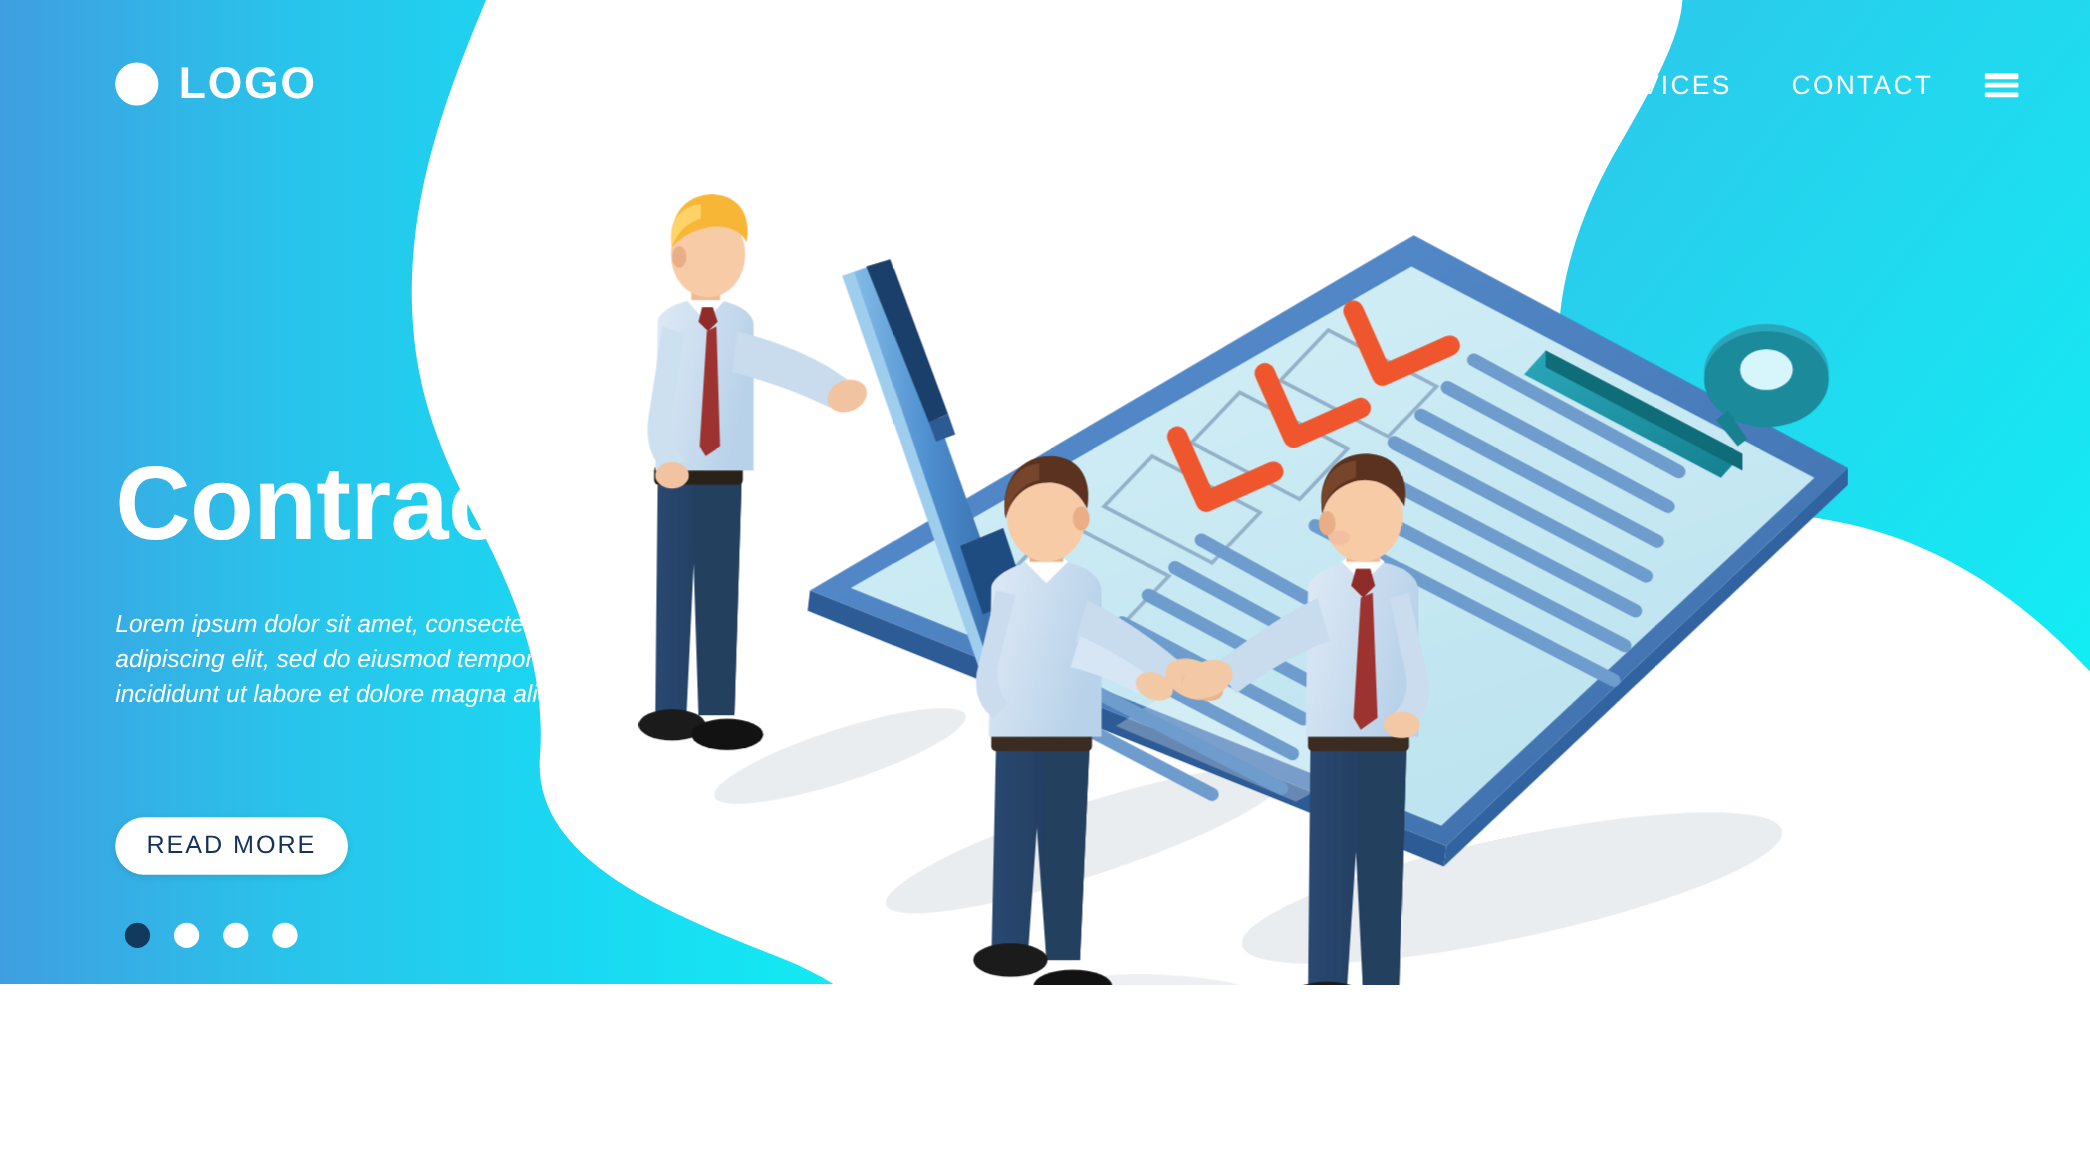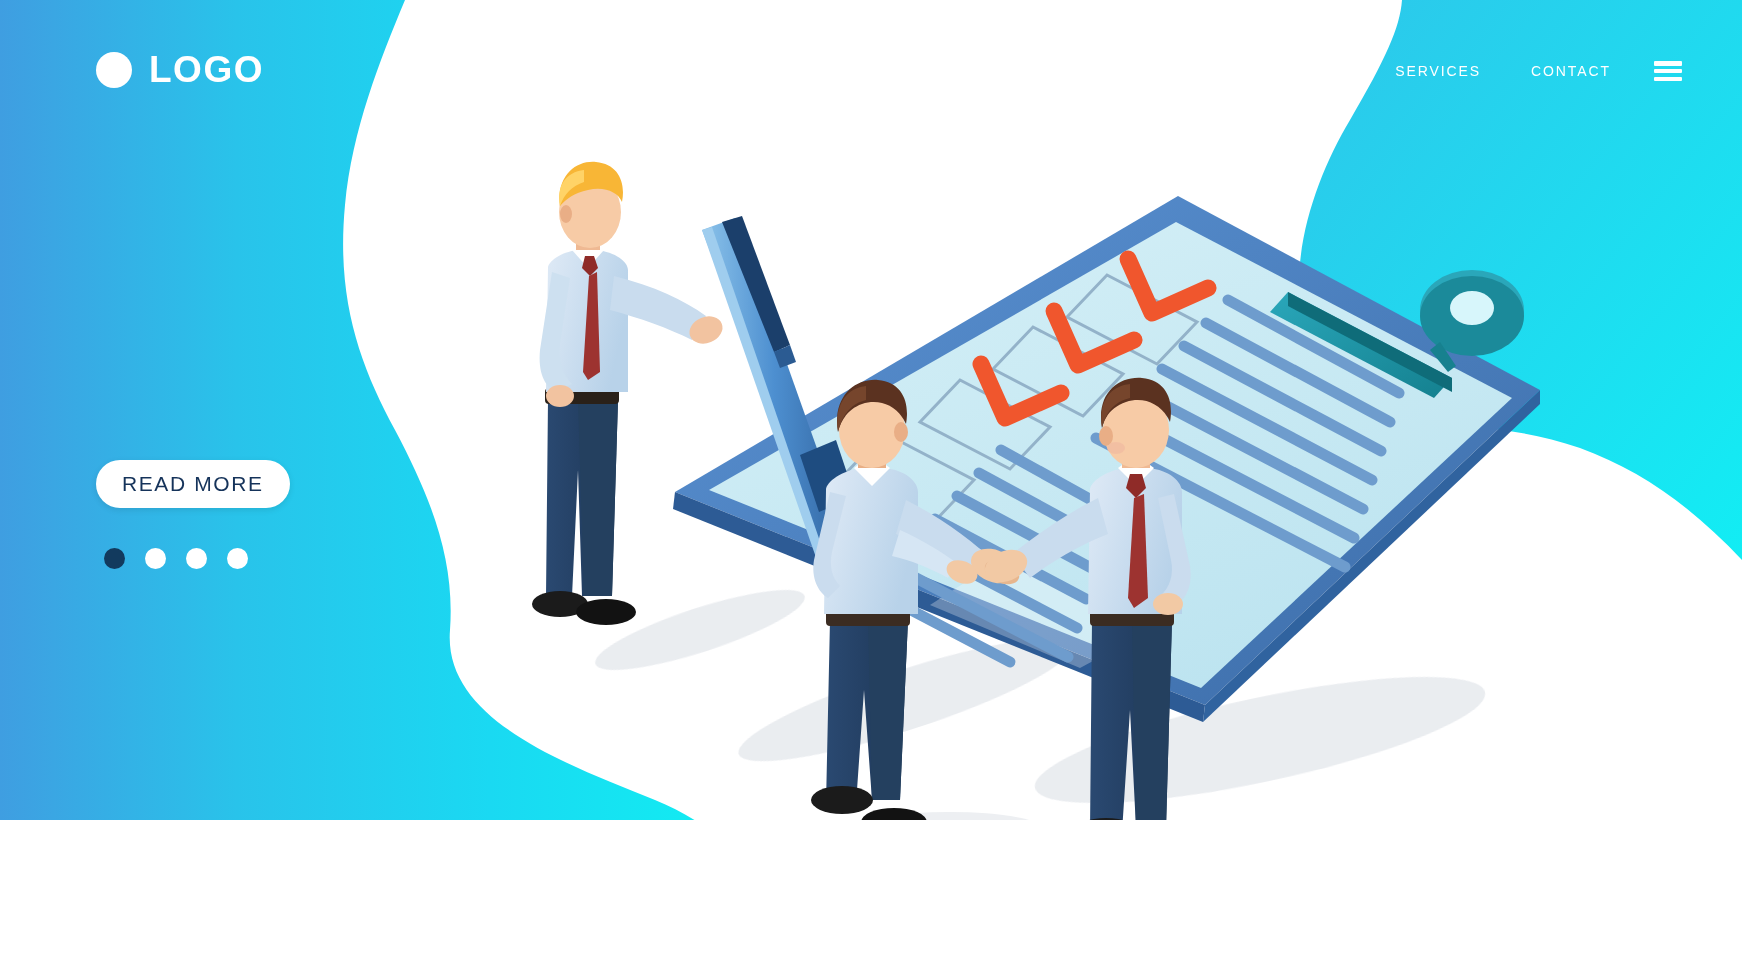--- a/index.html
+++ b/index.html
@@ -26,21 +26,21 @@
   .brand-mark {
     width:36px; height:36px; border-radius:50%;
     background:#ffffff; flex:0 0 auto;
   }
   .brand-text {
     color:#ffffff; font-size:37px; font-weight:bold;
     letter-spacing:1.5px; line-height:36px;
   }
   .main-nav { display:flex; align-items:center; gap:0px; padding-top:6px; }
   .nav-link {
-    color:#ffffff; font-size:14px; letter-spacing:1.9px;
+    color:#ffffff; font-size:22px; letter-spacing:1.9px;
     text-decoration:none; padding:0 25px; line-height:26px;
     white-space:nowrap;
   }
   .burger {
     display:flex; flex-direction:column; justify-content:space-between;
     width:28px; height:20px; margin-left:18px; cursor:pointer;
   }
   .burger span { display:block; height:4.5px; width:100%; background:#ffffff; border-radius:1px; }
 
   
@@ -335,20 +335,22 @@
       <a class="nav-link" href="#">CONTACT</a>
       <div class="burger">
         <span></span>
         <span></span>
         <span></span>
       </div>
     </nav>
   </header>
 
   <section class="hero-copy">
+    <h1 class="hero-title">Contract</h1>
+    <p class="hero-sub">Lorem ipsum dolor sit amet, consectetur adipiscing elit, sed do eiusmod tempor incididunt ut labore et dolore magna aliqua.</p>
     <button class="cta-button">READ MORE</button>
     <div class="dots">
       <span class="dot active"></span>
       <span class="dot"></span>
       <span class="dot"></span>
       <span class="dot"></span>
     </div>
   </section>
 
 </div>

